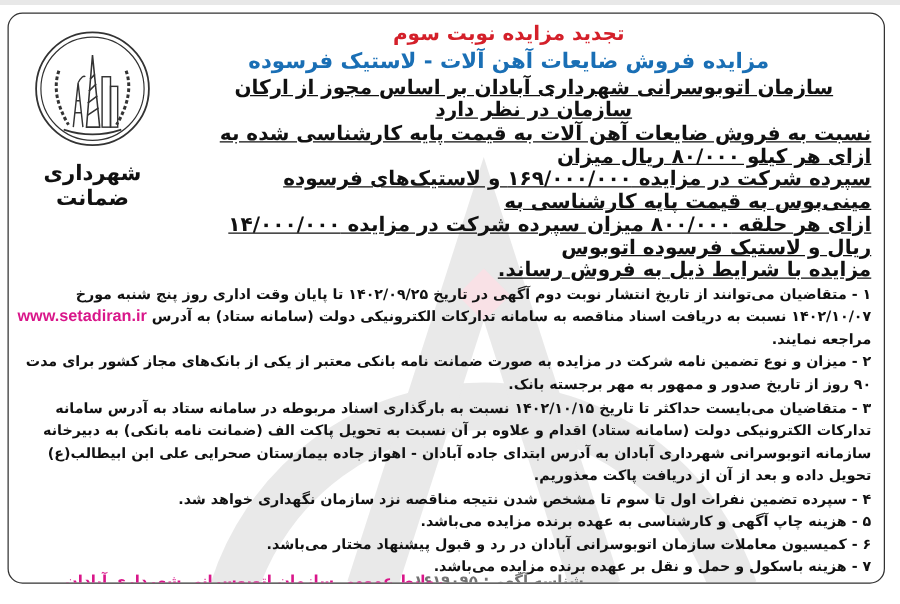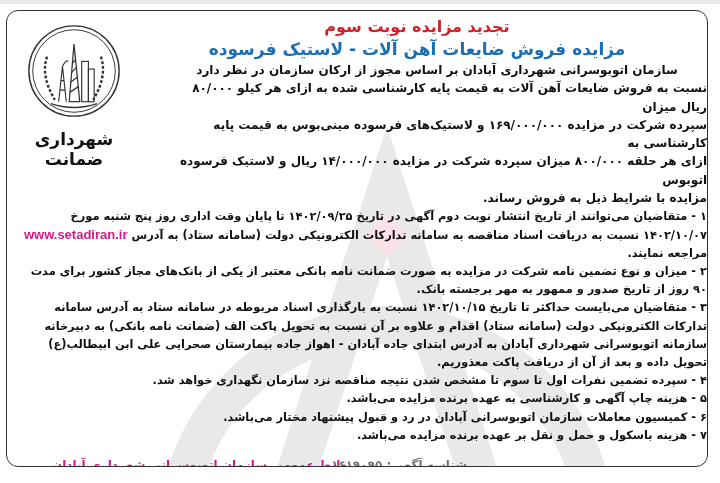--- a/index.html
+++ b/index.html
@@ -56,21 +56,21 @@
     .logo-caption {
       font-family: "DejaVu Sans", sans-serif;
       font-weight: bold;
       font-size: 17px;
       color: #111;
       margin-top: 6px;
       direction: rtl;
     }
     .content {
       position: absolute;
-      right: 0;
+      right: 10px;
       top: 0;
       width: 690px;
       direction: rtl;
       text-align: right;
       color: #111;
     }
     .title-main {
       text-align: center;
       color: #d4202a;
       font-weight: bold;
@@ -81,24 +81,25 @@
     }
     .title-sub {
       text-align: center;
       color: #1a6fb5;
       font-weight: bold;
       font-size: 17px;
       padding-left: 110px;
       line-height: 24px;
     }
     .intro {
-      font-size: 12px;
+      font-size: 16px;
       font-weight: bold;
       line-height: 18.3px;
       padding-left: 150px;
+      text-decoration: underline;
     }
     .intro .first {
       text-align: center;
       display: block;
     }
     .items {
       font-size: 11.4px;
       font-weight: bold;
       line-height: 18.2px;
       margin-top: 0;

